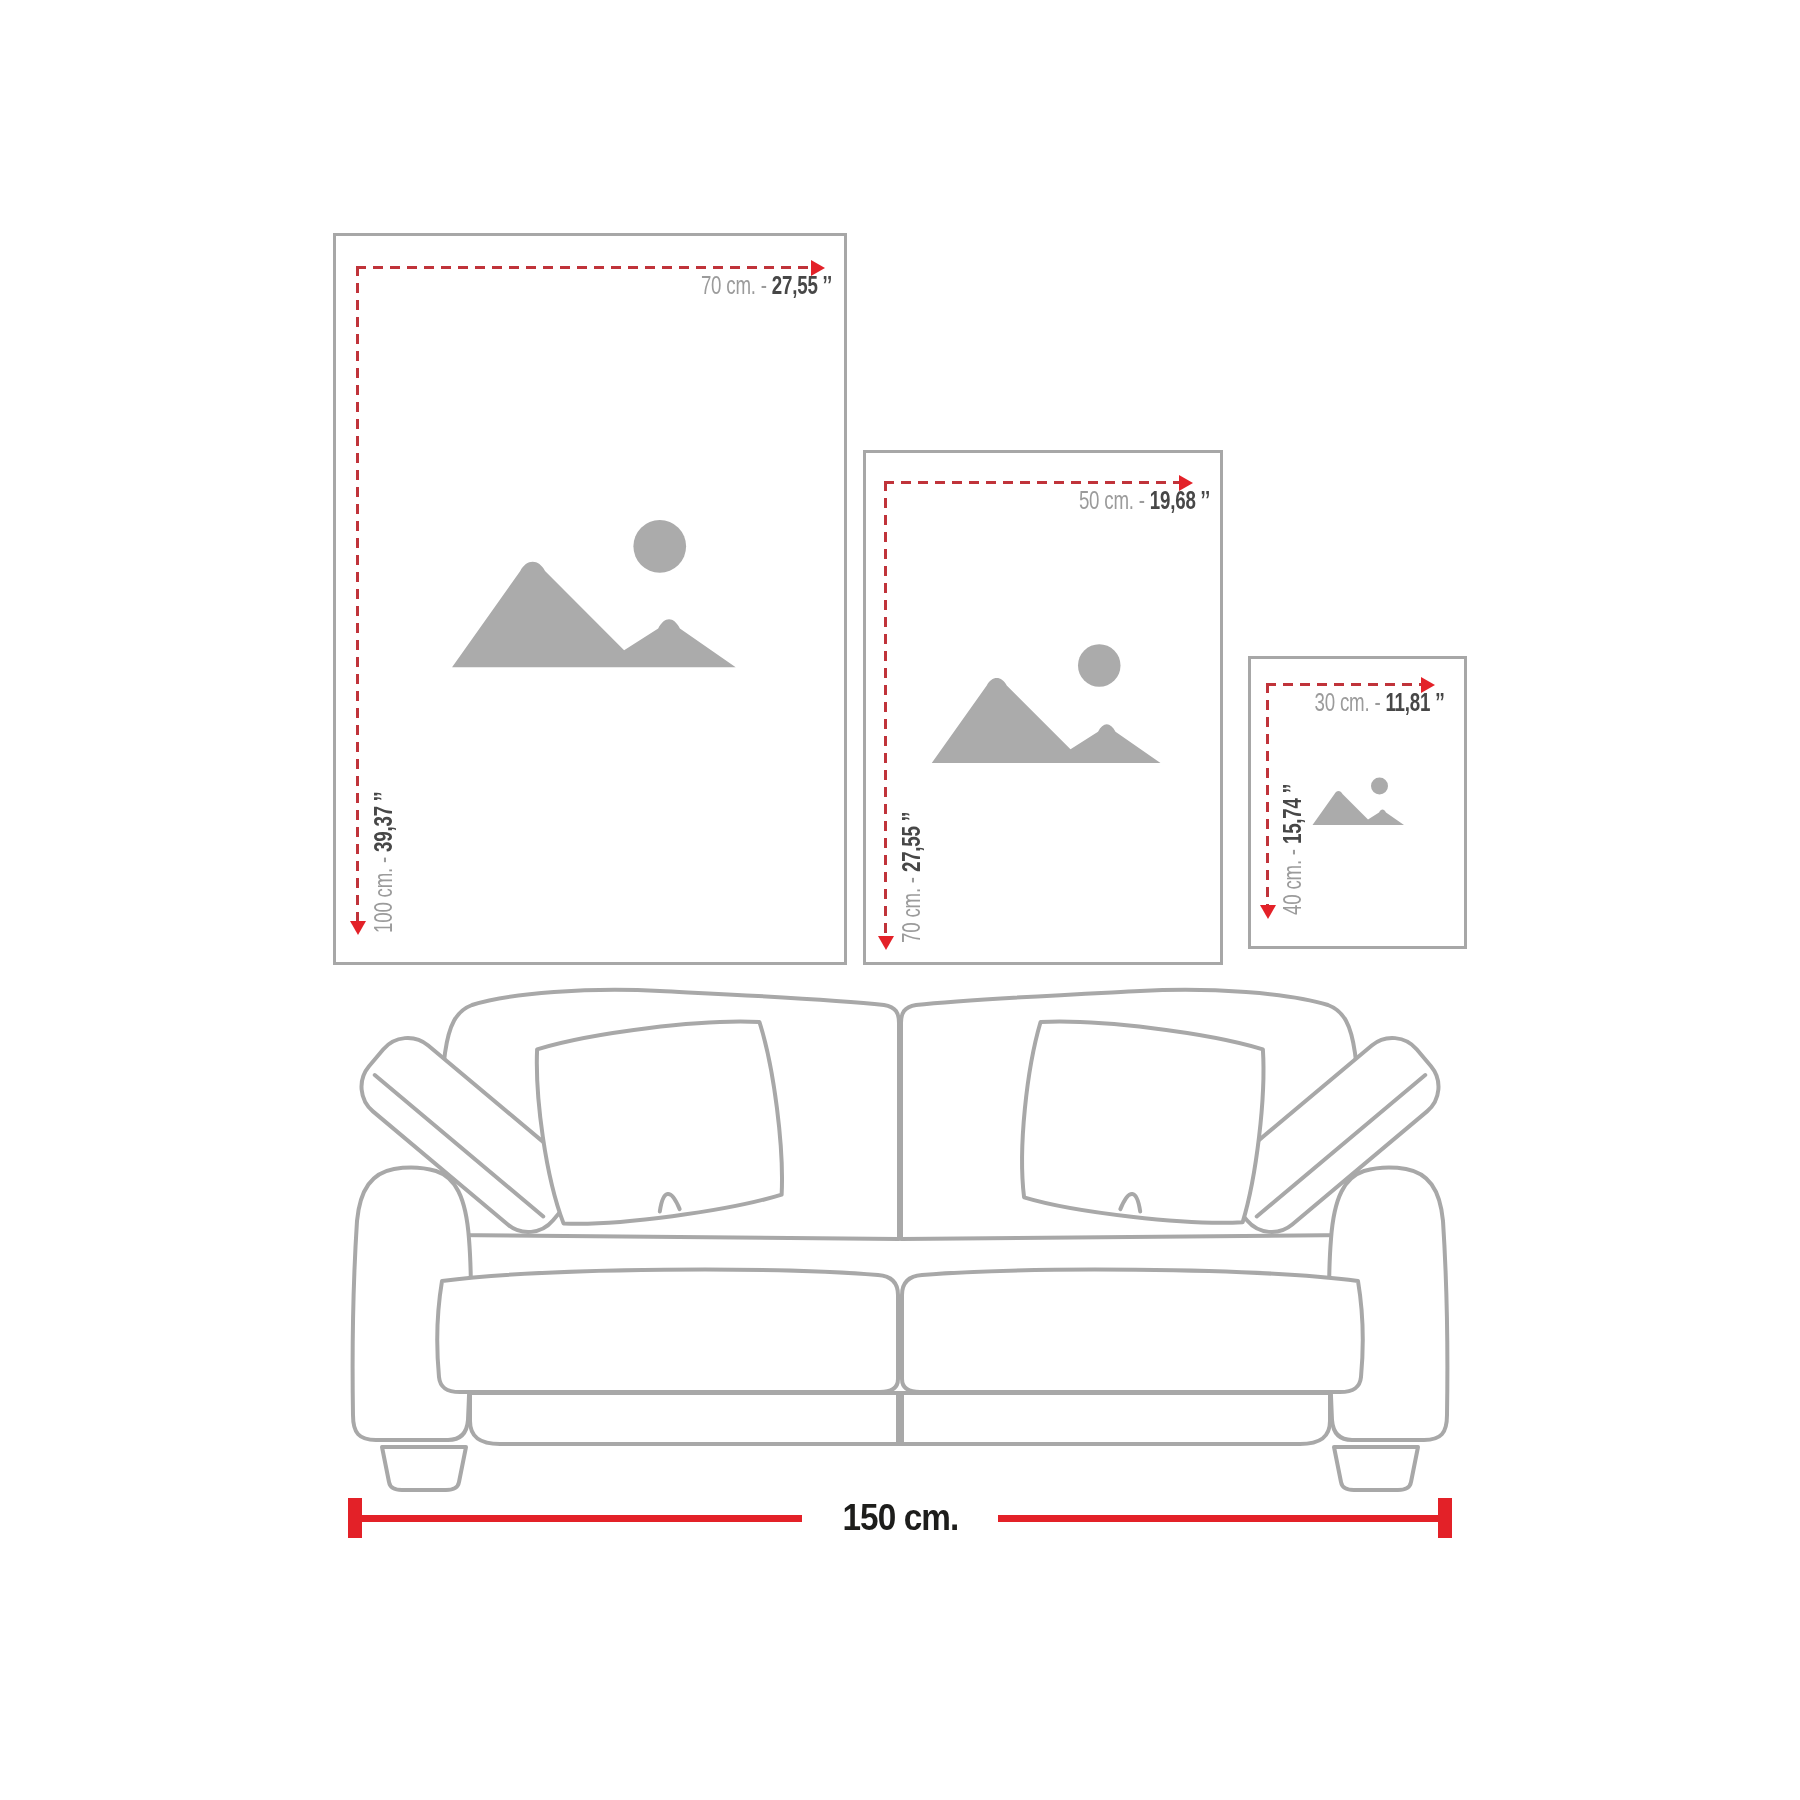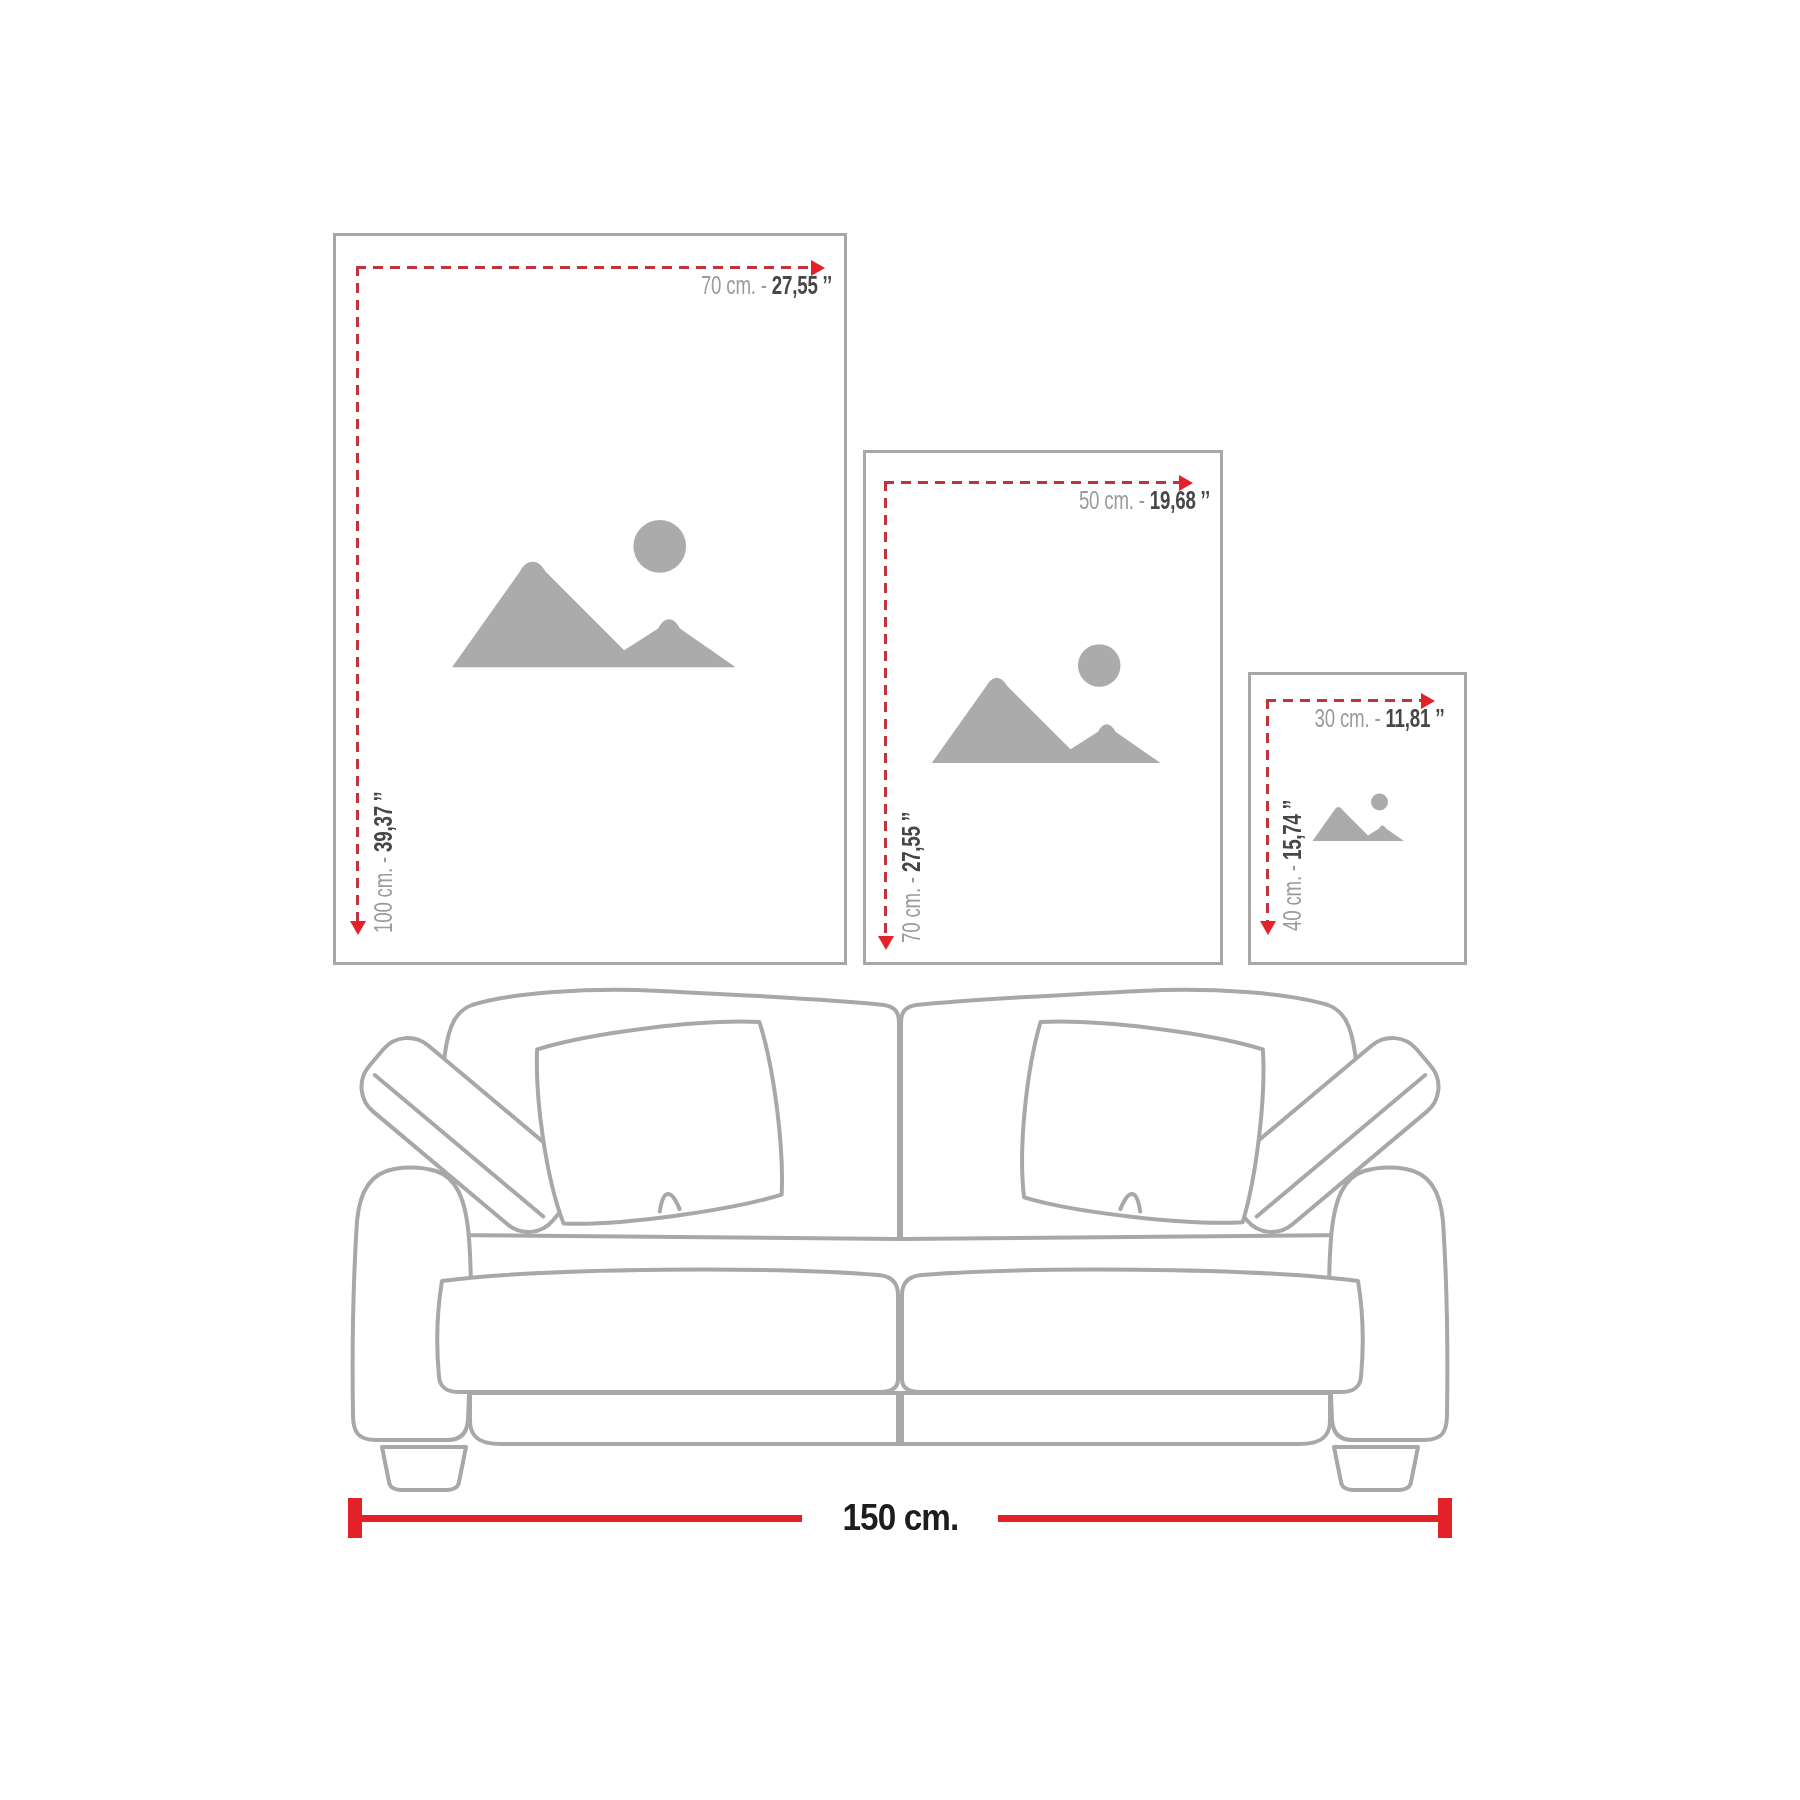--- a/index.html
+++ b/index.html
@@ -70,21 +70,21 @@
     <div class="hlabel" style="right:10px;top:32px;"><span class="cm">50 cm. -</span><span class="in">19,68 ’’</span></div>
     <div class="vline" style="left:18px;top:28px;height:455px;"></div>
     <div class="varrow" style="left:12px;top:483px;"></div>
     <div class="vlabel" style="left:30px;top:490px;"><span class="cm">70 cm. -</span><span class="in">27,55 ’’</span></div>
     <svg class="ph-svg" style="left:52px;top:180px;" width="250" height="150" viewBox="0 0 200 120">
       <circle class="ph" cx="145" cy="26" r="17"></circle>
       <path class="ph" d="M 11,104 L 55,42 C 59,34 67,34 71,42 L 122,93 L 144,79 C 148,71 154,71 158,79 L 194,104 Z"></path>
     </svg>
   </div>
 
-  <div class="frame" style="left:1248px;top:672px;width:219px;height:293px;">
+  <div class="frame" style="left:1248px;top:656px;width:219px;height:293px;">
     <div class="hline" style="left:15px;top:24px;width:155px;"></div>
     <div class="harrow" style="left:170px;top:18px;"></div>
     <div class="hlabel" style="right:20px;top:28px;"><span class="cm">30 cm. -</span><span class="in">11,81 ’’</span></div>
     <div class="vline" style="left:15px;top:24px;height:222px;"></div>
     <div class="varrow" style="left:9px;top:246px;"></div>
     <div class="vlabel" style="left:26px;top:256px;"><span class="cm">40 cm. -</span><span class="in">15,74 ’’</span></div>
     <svg class="ph-svg" style="left:56px;top:114px;" width="100" height="60" viewBox="0 0 200 120">
       <circle class="ph" cx="145" cy="26" r="17"></circle>
       <path class="ph" d="M 11,104 L 55,42 C 59,34 67,34 71,42 L 122,93 L 144,79 C 148,71 154,71 158,79 L 194,104 Z"></path>
     </svg>

